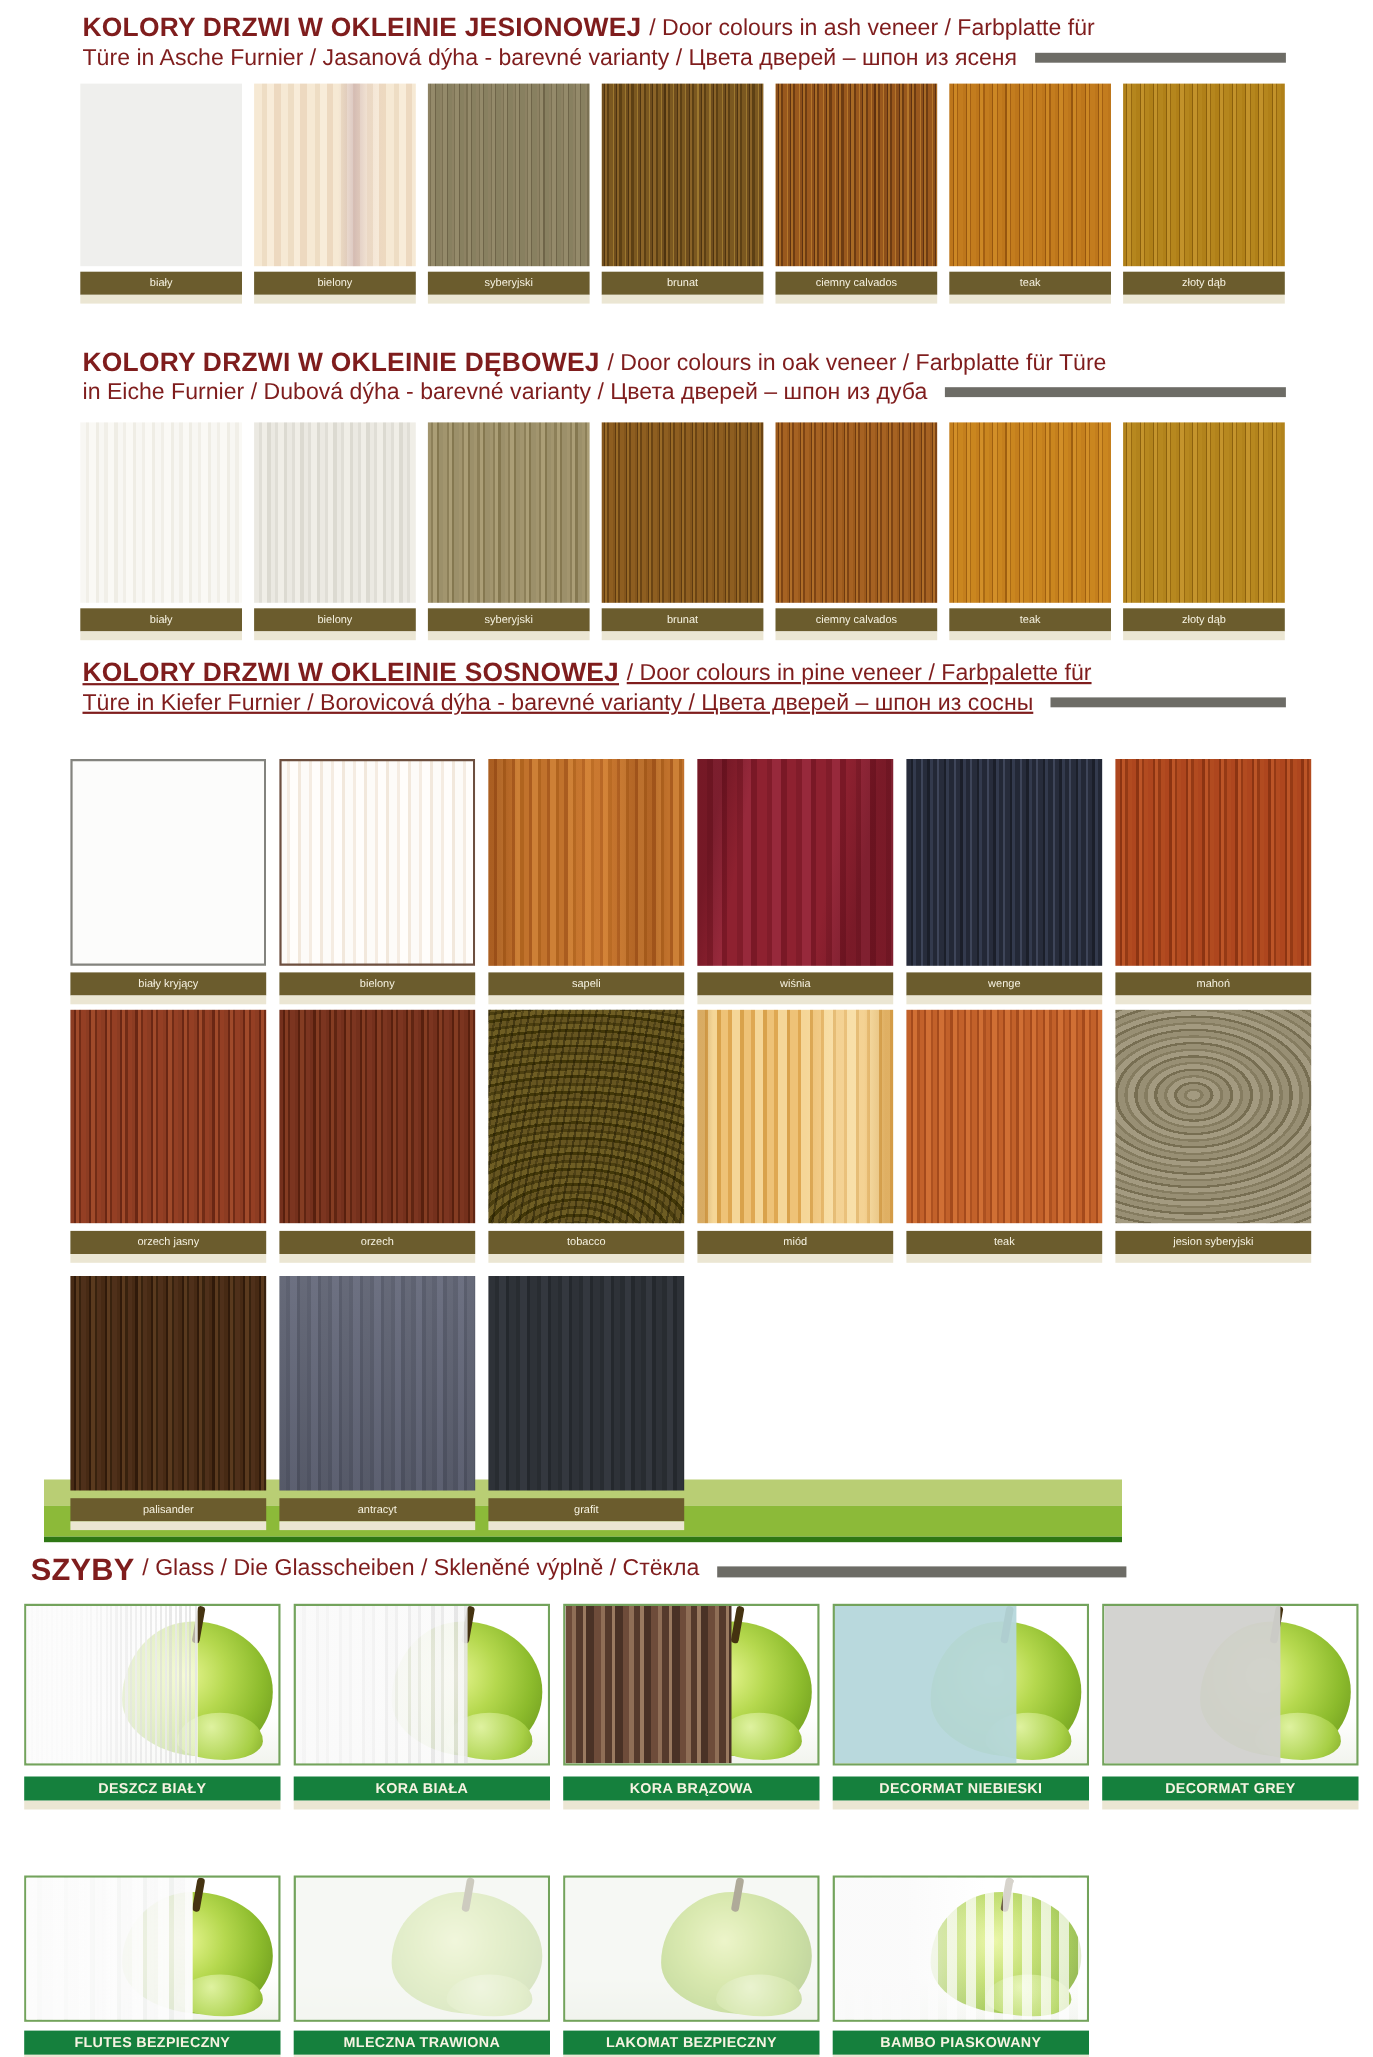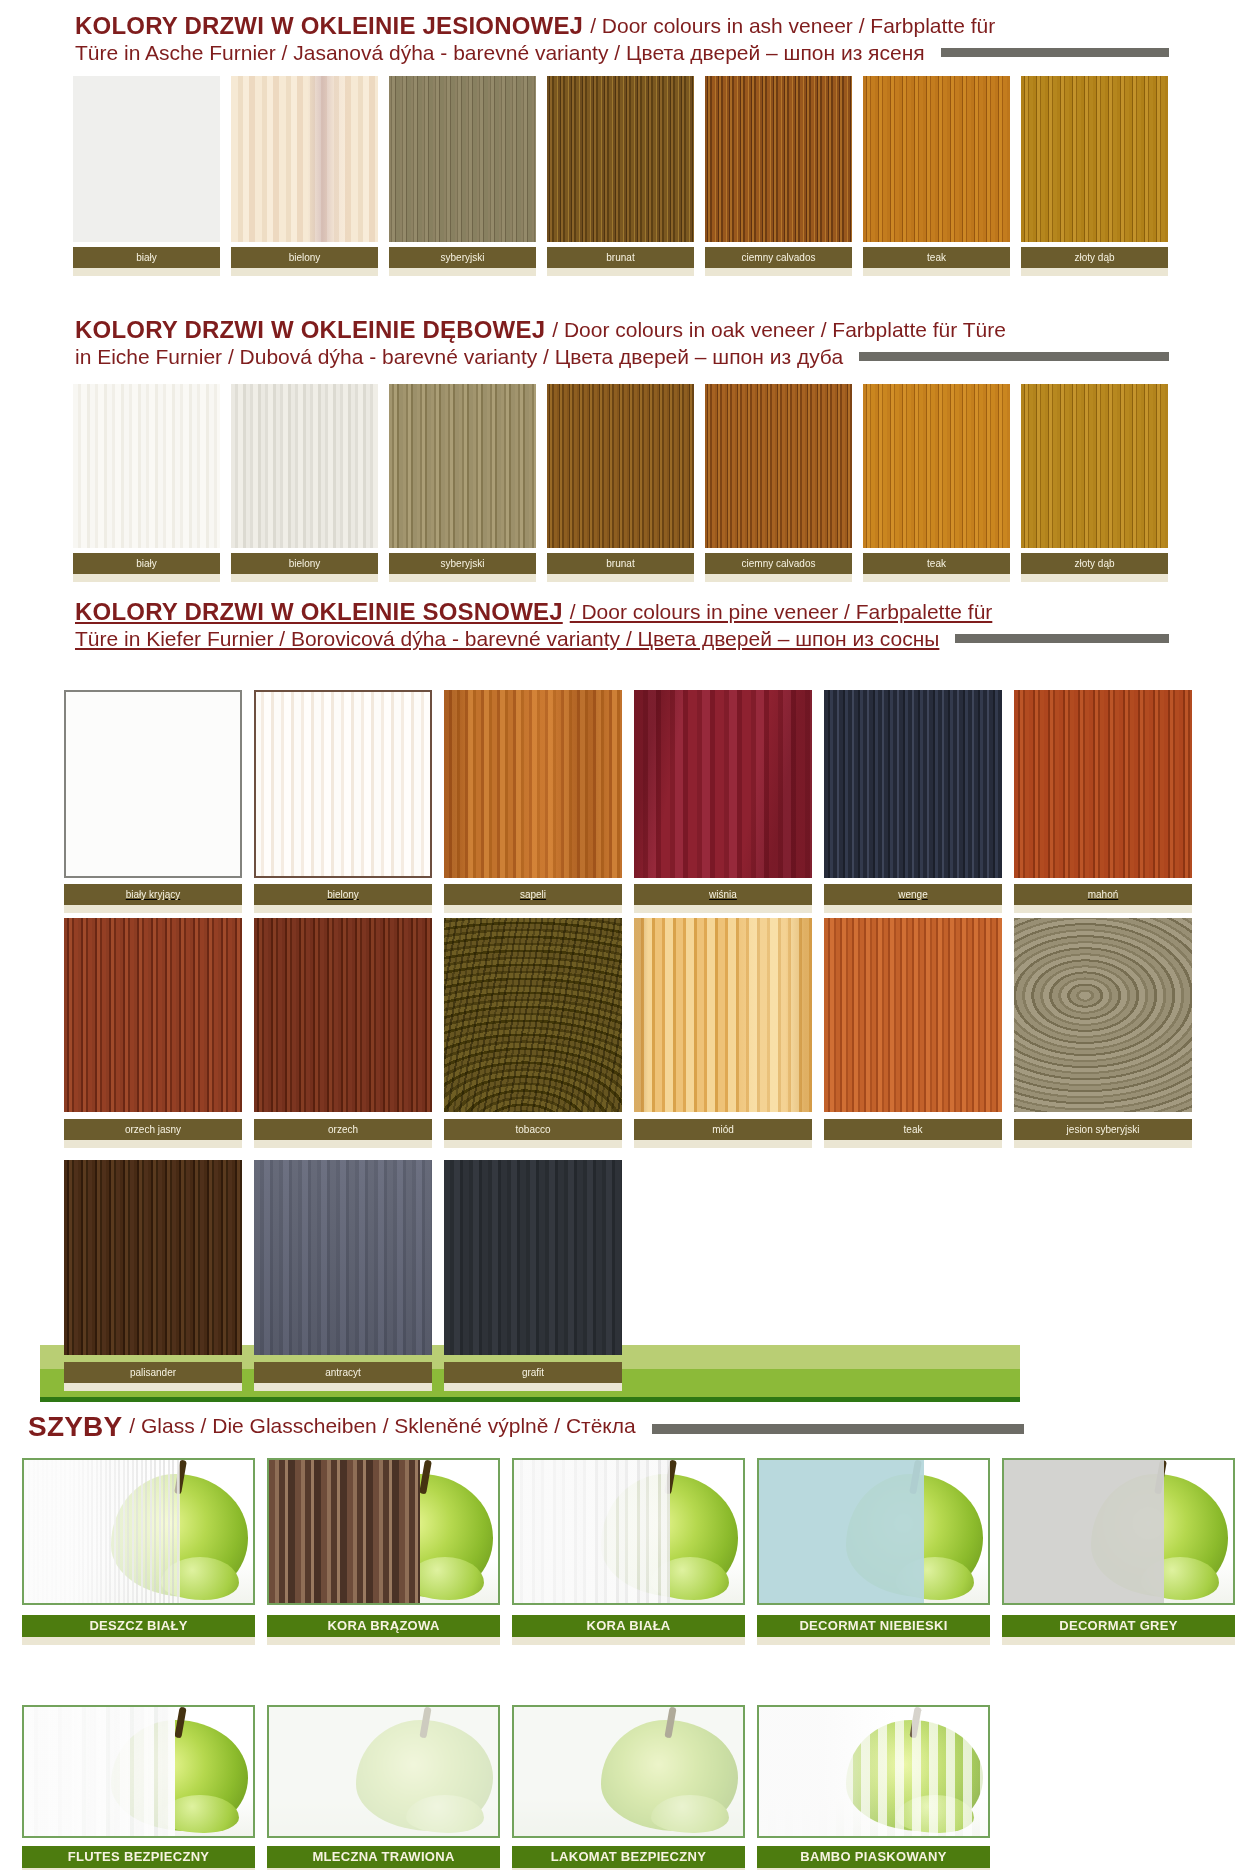--- a/index.html
+++ b/index.html
@@ -17,21 +17,21 @@
   .h-bold{font-weight:bold;font-size:24px;letter-spacing:.2px;}
   .h-rest{font-size:21px;margin-left:7px;}
   .h-line2{font-size:21px;}
   .hbar{flex:1;height:9px;background:#6d6c66;margin:9px 0 0 16px;min-width:40px;}
   #h-glass .h-bold{font-size:28px;line-height:30px;}
   #h-glass .hbar{margin-top:12px;height:10px;}
   
   .wrow{position:absolute;display:flex;}
   #row-ash{left:73px;top:76px;gap:11px;}
   #row-oak{left:73px;top:384px;gap:11px;}
-  #row-pine1{left:64px;top:690px;gap:12px;text-decoration:underline;}
+  #row-pine1{left:64px;top:690px;gap:12px;}
   #row-pine2{left:64px;top:918px;gap:12px;}
   #row-pine3{left:64px;top:0;gap:12px;}
   .swatch{display:flex;flex-direction:column;}
   .wimg{background-size:cover;}
   #row-ash .wimg,#row-ash .wlabel,#row-ash .wshadow,
   #row-oak .wimg,#row-oak .wlabel,#row-oak .wshadow{width:147px;}
   #row-pine1 .wimg,#row-pine1 .wlabel,#row-pine1 .wshadow,
   #row-pine2 .wimg,#row-pine2 .wlabel,#row-pine2 .wshadow,
   #row-pine3 .wimg,#row-pine3 .wlabel,#row-pine3 .wshadow{width:178px;}
   #row-ash .wimg{height:166px;}
@@ -125,21 +125,21 @@
   .ov-decormat-grey{width:70%;background:rgba(209,209,206,.96);}
   .ov-flutes-piaskowany{width:66%;background:
     linear-gradient(90deg,rgba(252,252,252,.9) 0 30%,rgba(250,250,250,.55) 100%),
     repeating-linear-gradient(90deg,rgba(255,255,255,.95) 0 10px,rgba(208,214,208,.65) 10px 14px,rgba(244,244,244,.85) 14px 24px);}
   .ov-mleczna-trawiona{width:100%;background:rgba(244,246,241,.78);}
   .ov-lakomat-bezpieczny{width:100%;background:rgba(240,244,238,.62);}
   .ov-bambo-piaskowany{width:100%;background:
     linear-gradient(90deg,rgba(250,250,250,.9) 0 28%,rgba(250,250,250,.35) 48%,rgba(255,255,255,.15) 60%),
     repeating-linear-gradient(90deg,rgba(255,255,255,.75) 0 9px,rgba(255,255,255,.1) 9px 17px);}
   .glabel{width:233px;margin-top:10px;height:22px;line-height:22px;text-align:center;
-    background:#4d7c0f;color:#f7f3e2;font-weight:bold;font-size:13px;letter-spacing:.3px;}
+    background:#15803d;color:#f7f3e2;font-weight:bold;font-size:13px;letter-spacing:.3px;}
   #grow2 .glabel{margin-top:8px;}
   .gshadow{width:233px;height:8px;background:#ebe6d3;}
 </style>
 </head>
 <body>
 
 <div class="heading" id="h-ash">
   <div class="hline1">
     <span class="h-bold">KOLORY DRZWI W OKLEINIE JESIONOWEJ</span>
     <span class="h-rest">/ Door colours in ash veneer / Farbplatte für</span>
@@ -355,44 +355,44 @@
       <div class="glabel">DESZCZ BIAŁY</div>
       <div class="gshadow"></div>
     </div>
     <div class="gtile">
       <div class="gimg">
         <div class="gphoto">
           <div class="apple"></div>
           <div class="slice"></div>
           <div class="stem"></div>
         </div>
+        <div class="ov ov-kora-biala"></div>
+      </div>
+      <div class="glabel">KORA BIAŁA</div>
+      <div class="gshadow"></div>
+    </div>
+    <div class="gtile">
+      <div class="gimg">
+        <div class="gphoto">
+          <div class="apple"></div>
+          <div class="slice"></div>
+          <div class="stem"></div>
+        </div>
         <div class="ov ov-kora-brazowa"></div>
       </div>
       <div class="glabel">KORA BRĄZOWA</div>
       <div class="gshadow"></div>
     </div>
     <div class="gtile">
       <div class="gimg">
         <div class="gphoto">
           <div class="apple"></div>
           <div class="slice"></div>
           <div class="stem"></div>
         </div>
-        <div class="ov ov-kora-biala"></div>
-      </div>
-      <div class="glabel">KORA BIAŁA</div>
-      <div class="gshadow"></div>
-    </div>
-    <div class="gtile">
-      <div class="gimg">
-        <div class="gphoto">
-          <div class="apple"></div>
-          <div class="slice"></div>
-          <div class="stem"></div>
-        </div>
         <div class="ov ov-decormat-niebieski"></div>
       </div>
       <div class="glabel">DECORMAT NIEBIESKI</div>
       <div class="gshadow"></div>
     </div>
     <div class="gtile">
       <div class="gimg">
         <div class="gphoto">
           <div class="apple"></div>
           <div class="slice"></div>

